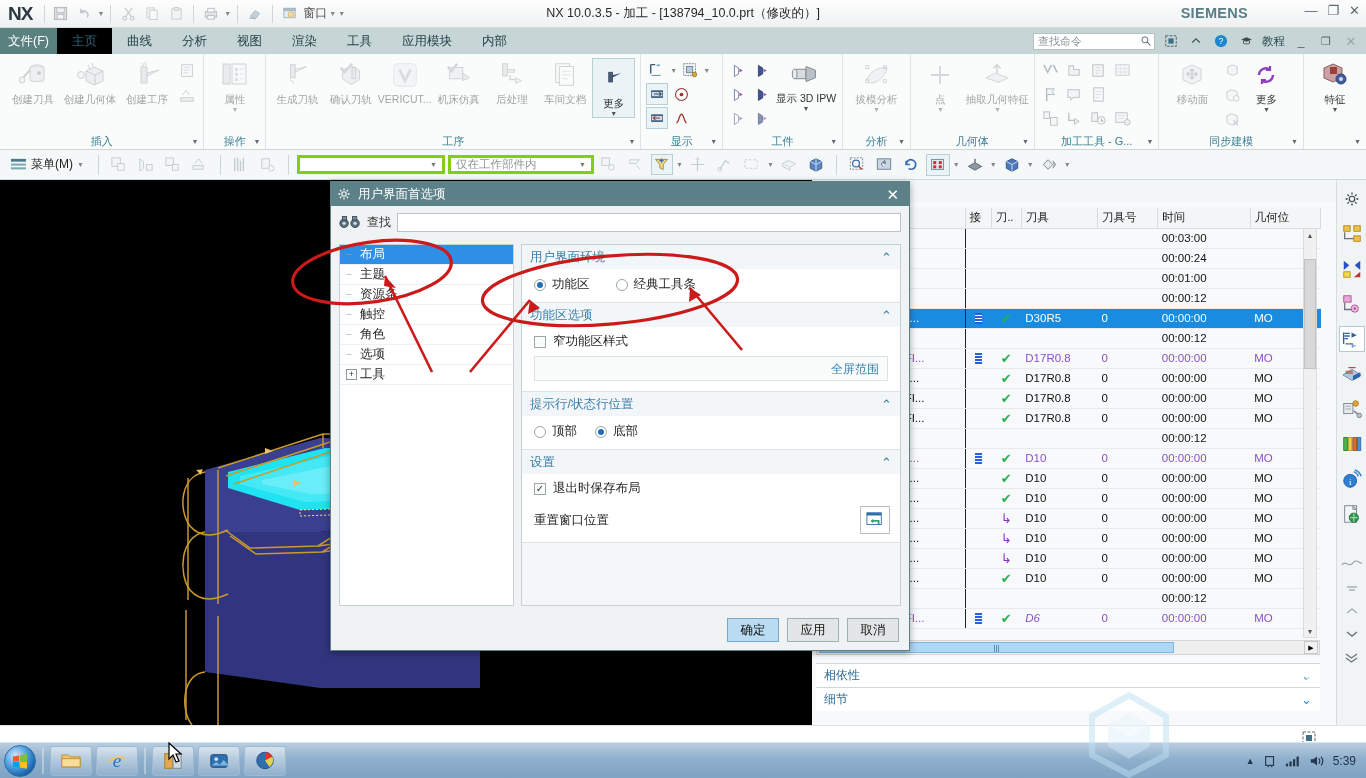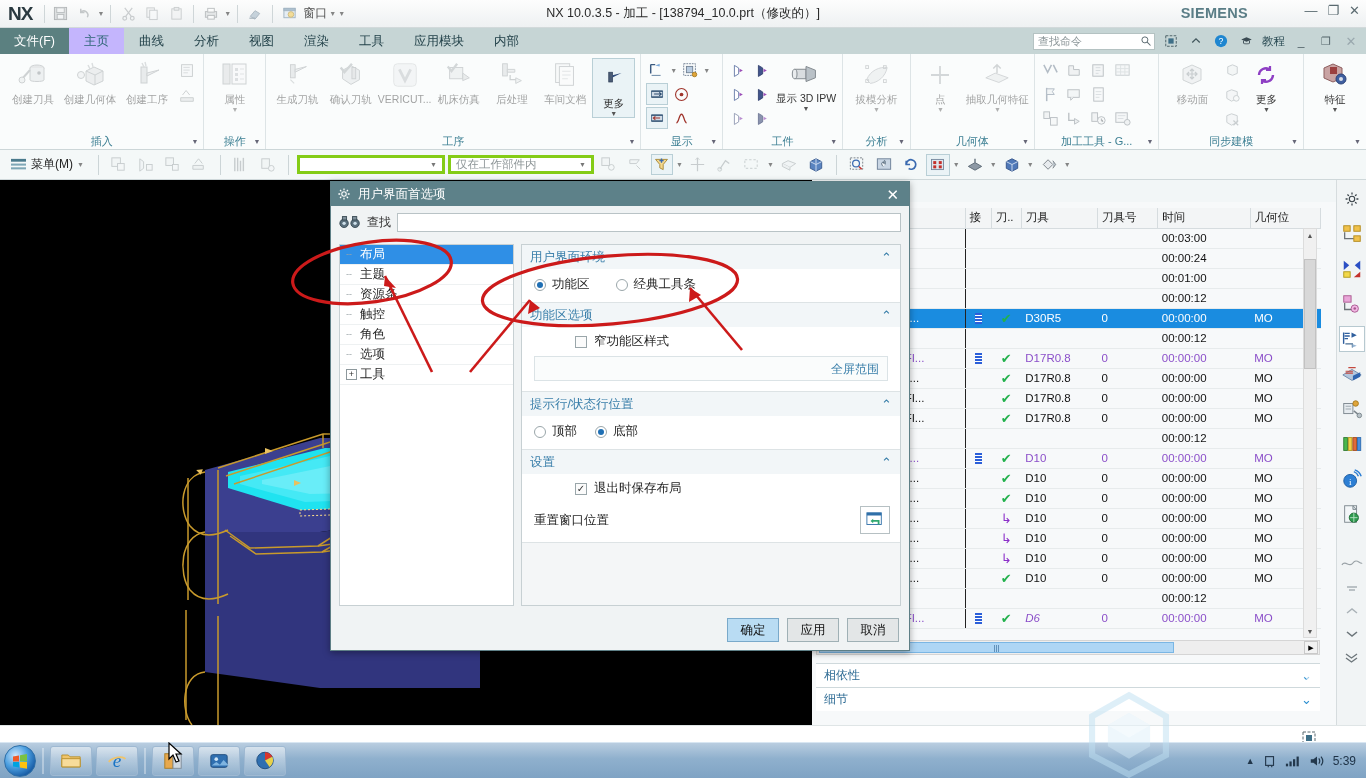--- a/index.html
+++ b/index.html
@@ -32,24 +32,24 @@
   .siemens { position:absolute; right:118px; top:5px; font-size:14.5px; font-weight:bold; color:#5a7d86; letter-spacing:.3px; }
   .wincontrols { position:absolute; right:6px; top:4px; display:flex; gap:10px; align-items:center; color:#5a6a70; }
   .wincontrols span { font-size:13px; line-height:1; }
 
   
   .tabbar {
     position:absolute; left:0; top:28px; width:1366px; height:26px;
     background:#c6d5d5; display:flex; align-items:stretch;
   }
   .tab-file {
-    background:#5b8080; color:#fff; padding:0 14px; display:flex; align-items:center; font-size:12.5px;
+    background:#5b8080; color:#fff; padding:0 8px; display:flex; align-items:center; font-size:12.5px;
   }
   .tab { padding:0 15px; display:flex; align-items:center; color:#23424a; font-size:12.5px; }
-  .tab.active { background:#c4b5fd; color:#2d6575; }
+  .tab.active { background:#000000; color:#2d6575; }
   .tabbar-right { margin-left:auto; display:flex; align-items:center; gap:7px; padding-right:6px; }
   .findbox {
     width:122px; height:17px; background:#fff; border:1px solid #b4c2c2; display:flex;
     align-items:center; padding:0 2px 0 4px; font-size:11px; color:#8c9699;
   }
   .findbox .ph { flex:1; }
   .mini-ico { width:18px; height:18px; display:flex; align-items:center; justify-content:center; color:#40565c; }
   .tut { font-size:11.5px; color:#2b4b54; }
 
   
@@ -174,21 +174,21 @@
   .tree-row .plus { width:11px; height:11px; border:1px solid #8d989c; background:#fff; font-size:9px; line-height:9px; text-align:center; margin-right:3px; color:#333; }
   .panes { flex:1; margin-left:7px; display:flex; flex-direction:column; background:#fbfcfc; border:1px solid #c7d0d3; overflow:hidden; }
   .sect { border-bottom:1px solid #dde3e5; background:#fff; }
   .sect-head { height:24px; display:flex; align-items:center; padding:0 8px; font-size:12.5px; color:#3a7faa; background:#f2f6f8; }
   .sect-head .cv { margin-left:auto; color:#3a7faa; font-size:13px; }
   .sect-body { padding:7px 10px 9px 12px; display:flex; align-items:center; gap:26px; }
   .radio { display:flex; align-items:center; gap:6px; font-size:12.5px; color:#1f1f1f; }
   .rmark { width:12px; height:12px; border-radius:50%; border:1px solid #9aa6aa; background:#fff; display:flex; align-items:center; justify-content:center; }
   .rmark.on::after { content:''; width:6px; height:6px; border-radius:50%; background:#1f6fb4; }
   .cbox { width:12px; height:12px; border:1px solid #9aa6aa; background:#fbfbfb; display:flex; align-items:center; justify-content:center; font-size:10px; color:#333; }
-  .check-line { display:flex; align-items:center; gap:7px; font-size:12.5px; color:#1f1f1f; padding:6px 10px 4px 12px;margin-left:41px; }
+  .check-line { display:flex; align-items:center; gap:7px; font-size:12.5px; color:#1f1f1f; padding:6px 10px 4px 12px; }
   .subgroup { margin:2px 12px 10px 12px; border:1px solid #dbe3e6; background:#fafcfc; }
   .subgroup .sg-title { font-size:12px; color:#3a7faa; padding:4px 8px 2px 8px;text-align:right; }
   .subgroup .sg-body { display:flex; align-items:center; gap:22px; padding:2px 8px 7px 10px; }
   .settings-row { display:flex; align-items:center; padding:5px 10px 8px 12px; }
   .settings-row .lbl { font-size:12.5px; color:#1f1f1f; }
   .resetbtn { margin-left:auto; width:30px; height:28px; border:1px solid #b6c0c3; background:#fff; display:flex; align-items:center; justify-content:center; }
   .dlg-foot { position:absolute; right:10px; bottom:8px; display:flex; gap:8px; }
   .dbtn { height:24px; min-width:52px; padding:0 12px; font-size:12.5px; display:flex; align-items:center; justify-content:center;
           border:1px solid #9fb0b5; background:#e3e6e7; color:#111; }
   .dbtn.primary { background:#b9dcf3; border-color:#79a9ca; }

